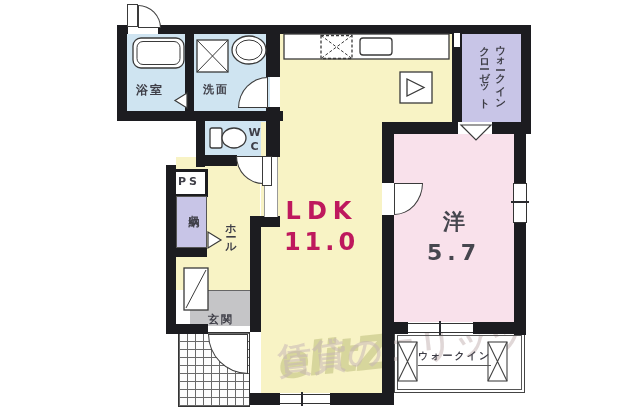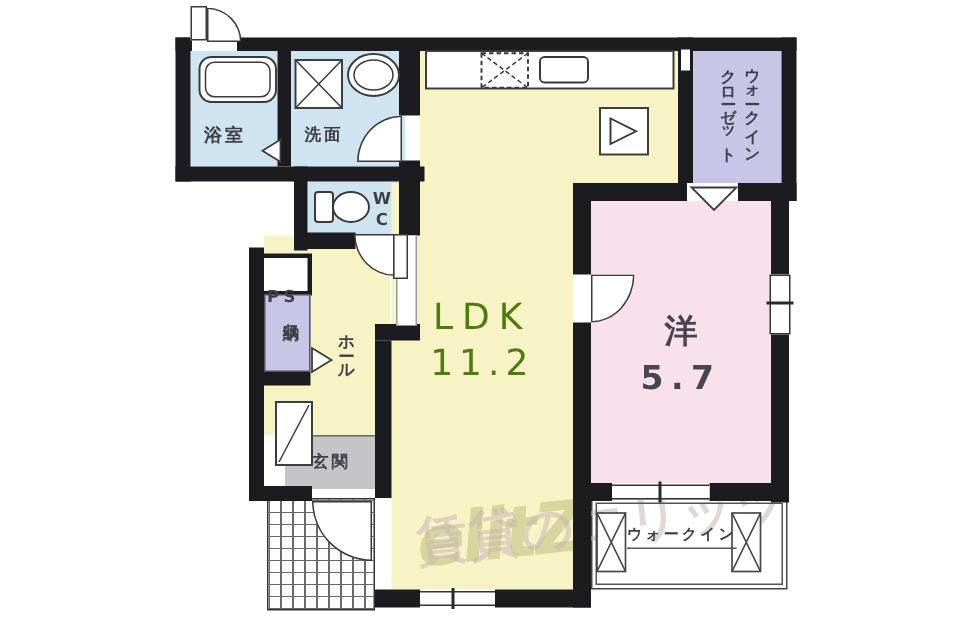--- a/index.html
+++ b/index.html
@@ -146,27 +146,27 @@
     </g>
   </svg>
 
   <div class="lb" style="left:136px;top:82px;font-size:12px;letter-spacing:2px;">浴室</div>
   <div class="lb" style="left:203px;top:82px;font-size:11px;letter-spacing:2px;">洗面</div>
   <div class="lb vtext" style="left:248px;top:126px;font-size:11px;letter-spacing:1px;">WC</div>
   <div class="lb vtext" style="left:477px;top:38px;height:84px;font-size:10.5px;letter-spacing:1px;line-height:16px;">
     <span style="position:static;display:block;">ウォークイン</span>
     <span style="position:static;display:block;">クローゼット</span>
   </div>
-  <div class="lb" style="left:178px;top:175px;font-size:11px;letter-spacing:3px;margin-top:16px;">PS</div>
+  <div class="lb" style="left:178px;top:175px;font-size:11px;letter-spacing:3px;">PS</div>
   <div class="lb vtext" style="left:185px;top:206px;font-size:11px;letter-spacing:1px;">収納</div>
   <div class="lb vtext" style="left:222px;top:216px;font-size:11px;letter-spacing:3px;">ホール</div>
-  <div class="lb" style="left:208px;top:300px;font-size:11px;letter-spacing:2px;text-align:right;">玄関</div>
-  <div class="lb" style="left:261px;top:196px;width:121px;text-align:center;font-size:24px;font-weight:400;color:#4d7c0f;line-height:31px;">
+  <div class="lb" style="left:208px;top:312px;font-size:11px;letter-spacing:2px;text-align:right;">玄関</div>
+  <div class="lb" style="left:261px;top:196px;width:121px;text-align:center;font-size:24px;font-weight:700;color:#be185d;line-height:31px;">
     <span style="position:static;display:block;letter-spacing:6px;">LDK</span>
-    <span style="position:static;display:block;letter-spacing:4px;">11.2</span>
+    <span style="position:static;display:block;letter-spacing:4px;">11.0</span>
   </div>
   <div class="lb" style="left:394px;top:206px;width:120px;text-align:center;font-size:22px;font-weight:600;color:#46464e;line-height:31px;">
     <span style="position:static;display:block;">洋</span>
     <span style="position:static;display:block;letter-spacing:5px;">5.7</span>
   </div>
   <div class="lb" style="left:418px;top:349px;font-size:10px;letter-spacing:2px;border-bottom:1.5px solid #555;padding-bottom:2px;color:#3e3e47;">ウォークイン</div>
 
 </div>
 
 </body></html>

